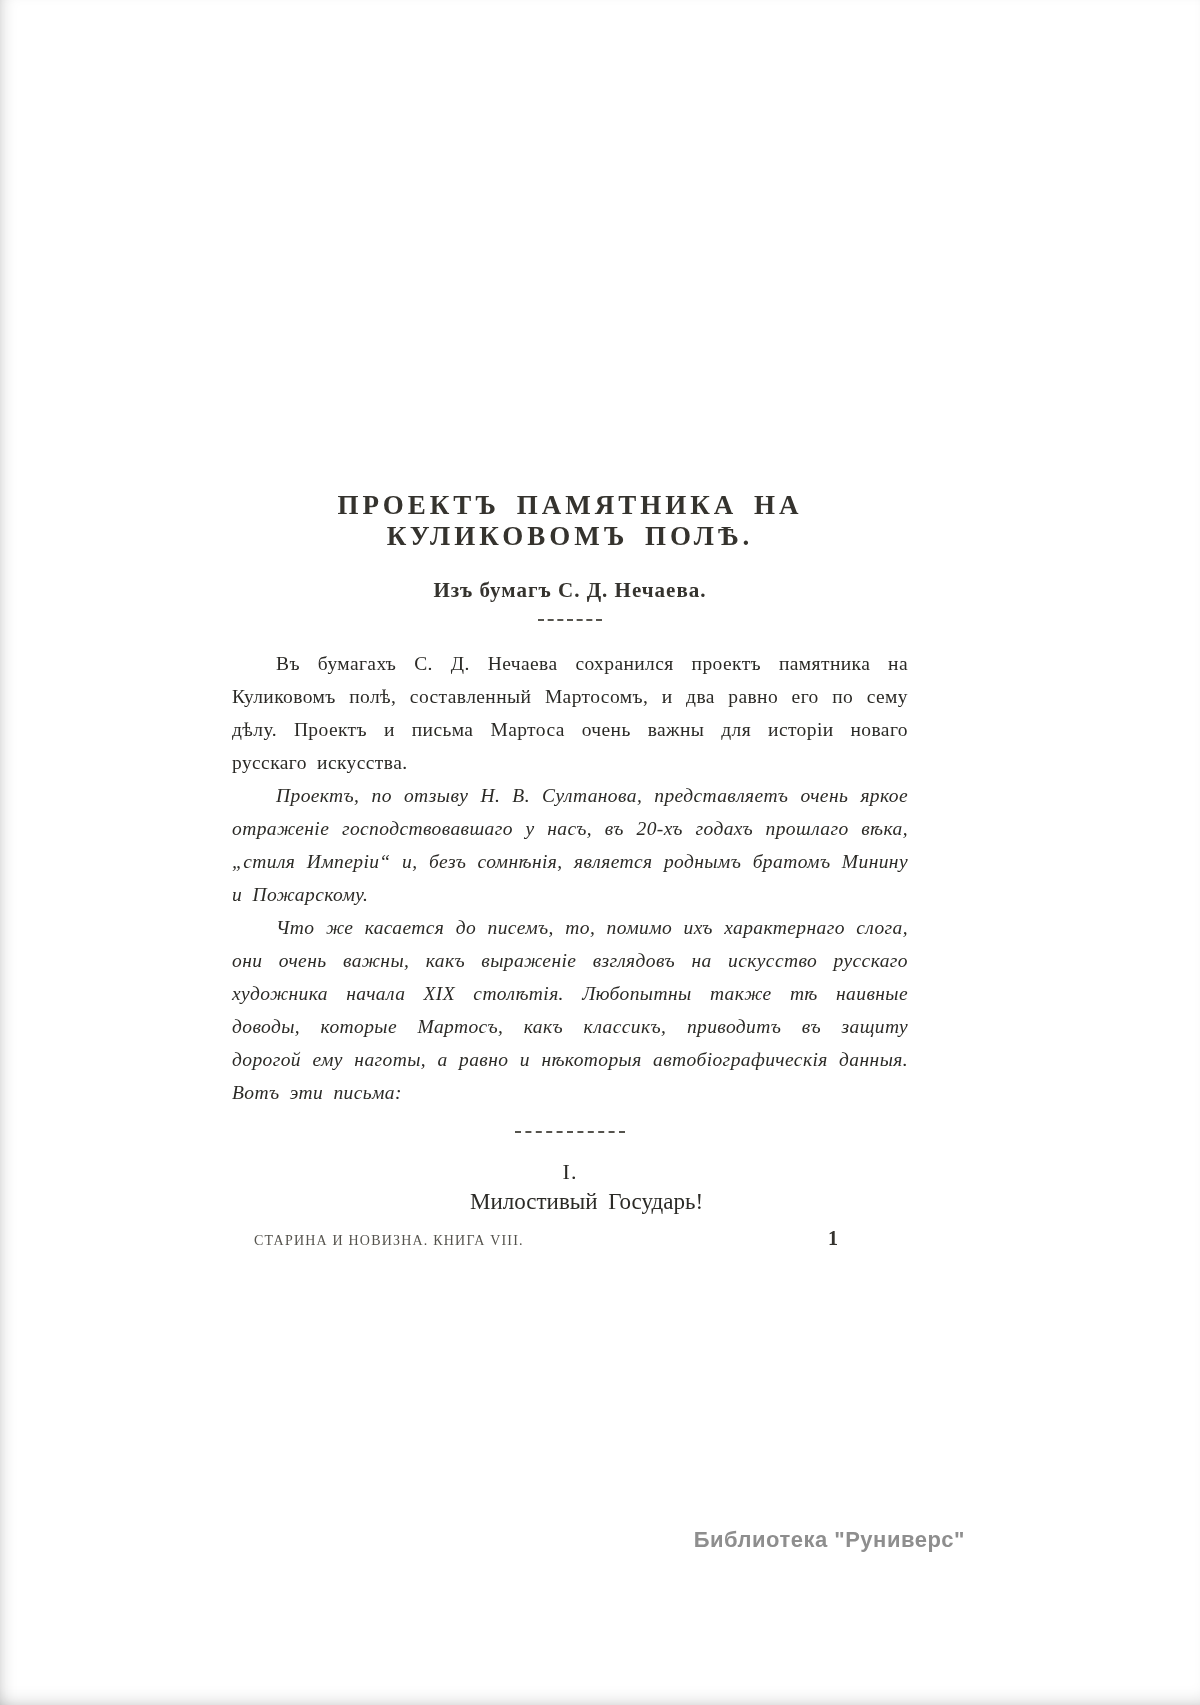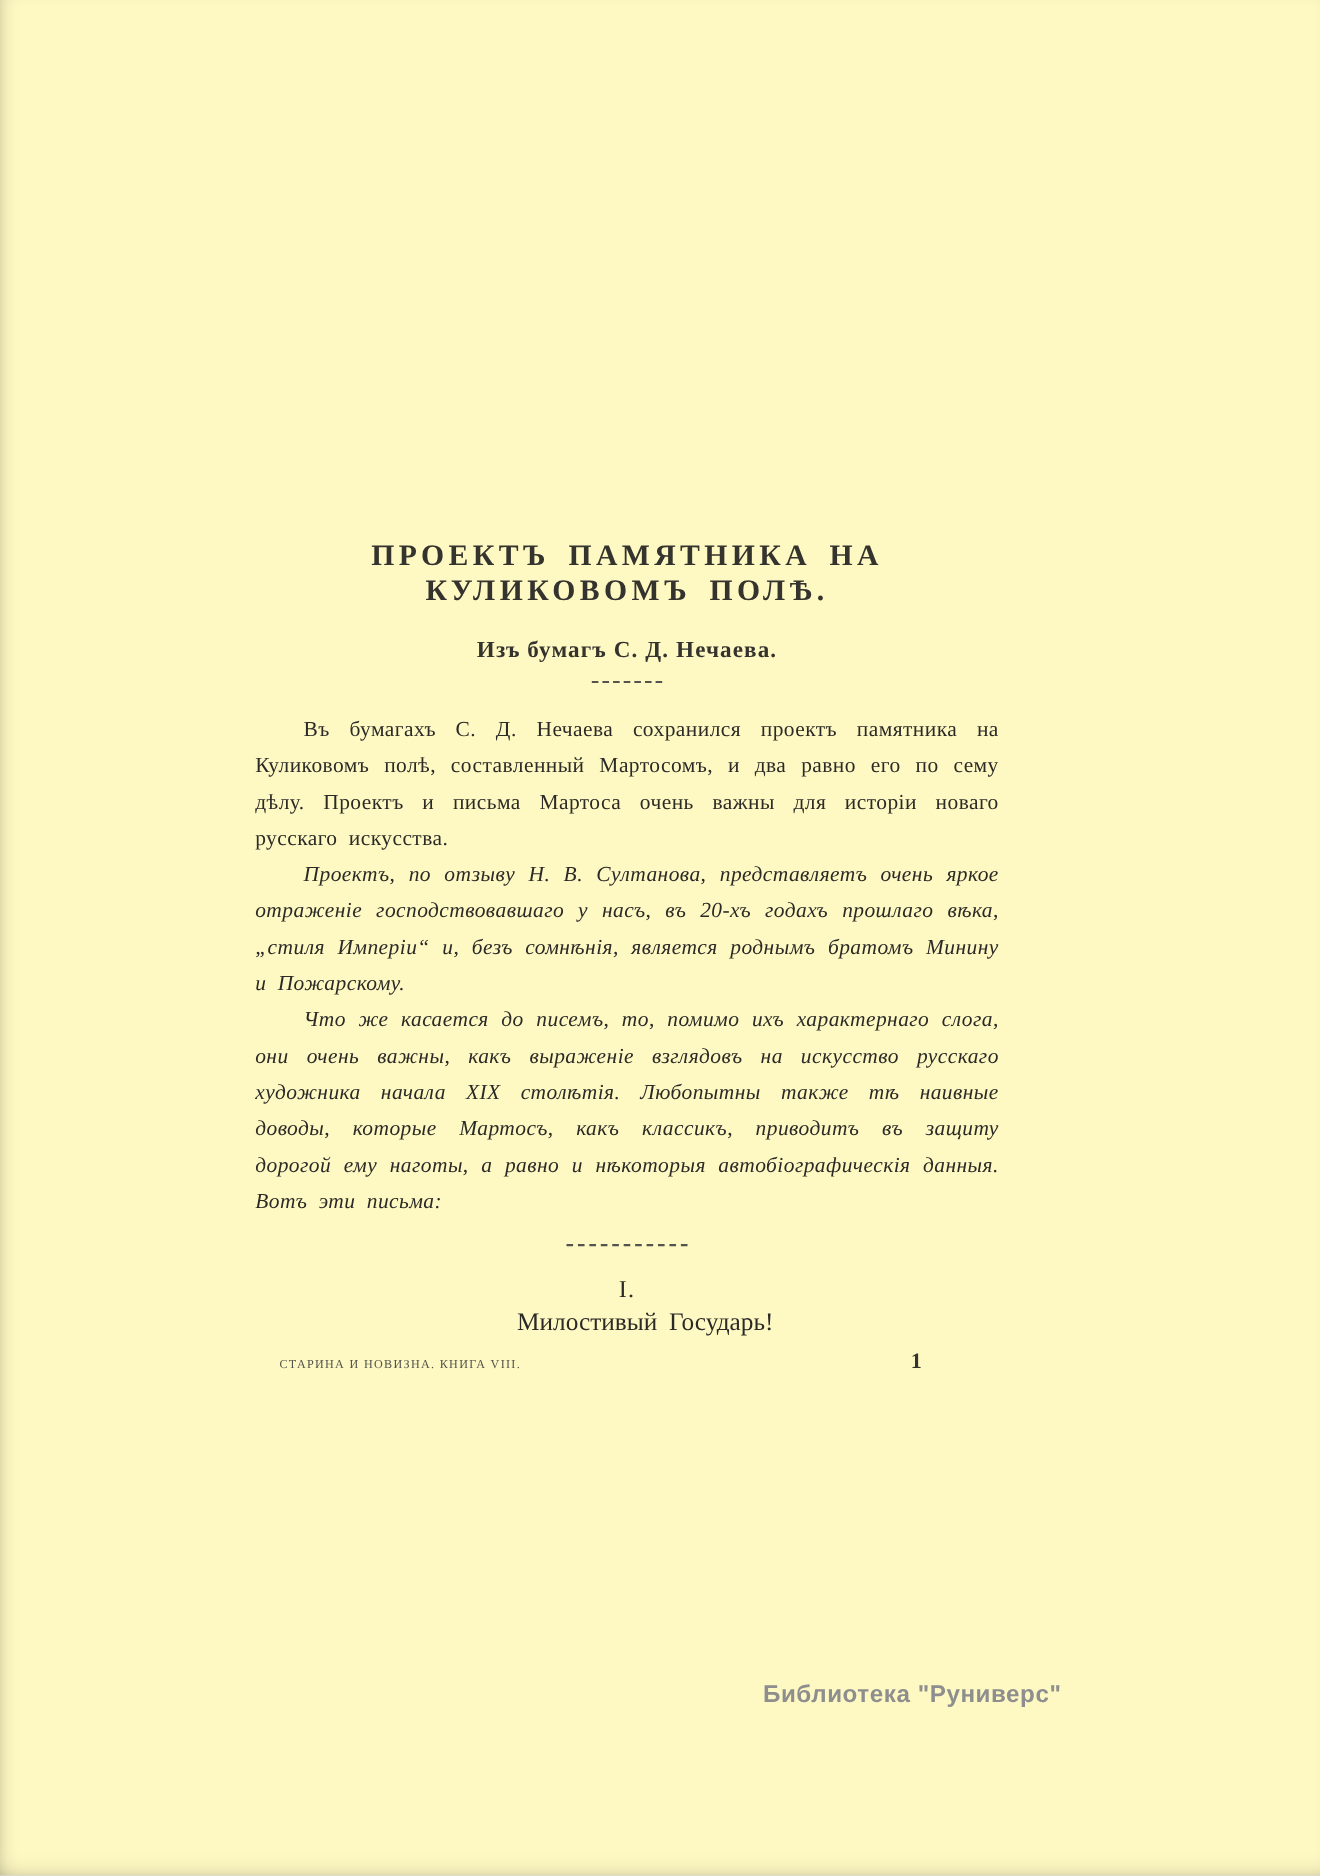--- a/index.html
+++ b/index.html
@@ -5,21 +5,21 @@
   html, body {
     margin: 0;
     padding: 0;
     background: #dddddd;
   }
   .page {
     position: relative;
     width: 1200px;
     height: 1705px;
     margin: 0 auto;
-    background: #fef9c3;
+    background: #ffffff;
     box-shadow: inset 12px 0 18px -14px rgba(0,0,0,0.25),
                 inset 0 -14px 20px -16px rgba(0,0,0,0.25);
     overflow: hidden;
     font-family: "Liberation Serif", serif;
     color: #2b2a26;
   }
   .content {
     position: absolute;
     left: 232px;
     top: 490px;
@@ -87,21 +87,21 @@
     margin-top: 4px;
   }
   .footer-row {
     display: flex;
     align-items: baseline;
     justify-content: space-between;
     margin-top: 10px;
   }
   .imprint {
     margin-left: 22px;
-    font-size: 11px;
+    font-size: 14px;
     letter-spacing: 1.2px;
     color: #55534d;
   }
   .page-number {
     margin-right: 70px;
     font-size: 20px;
     font-weight: bold;
     color: #35332e;
   }
   .watermark {

